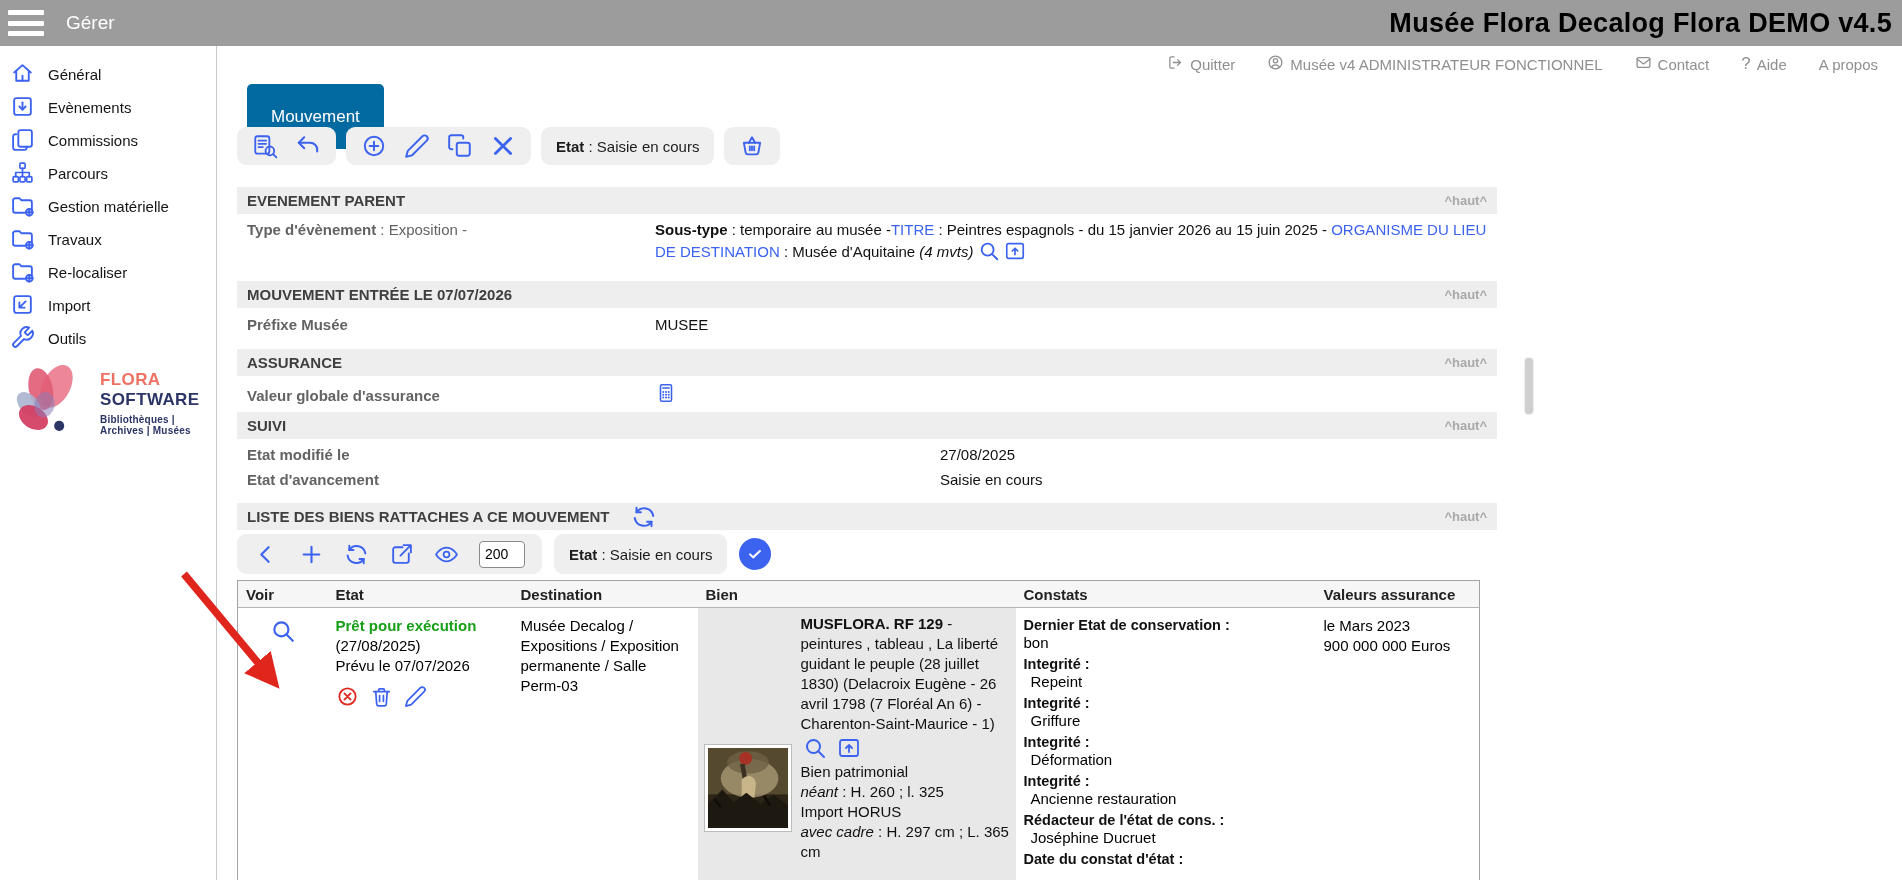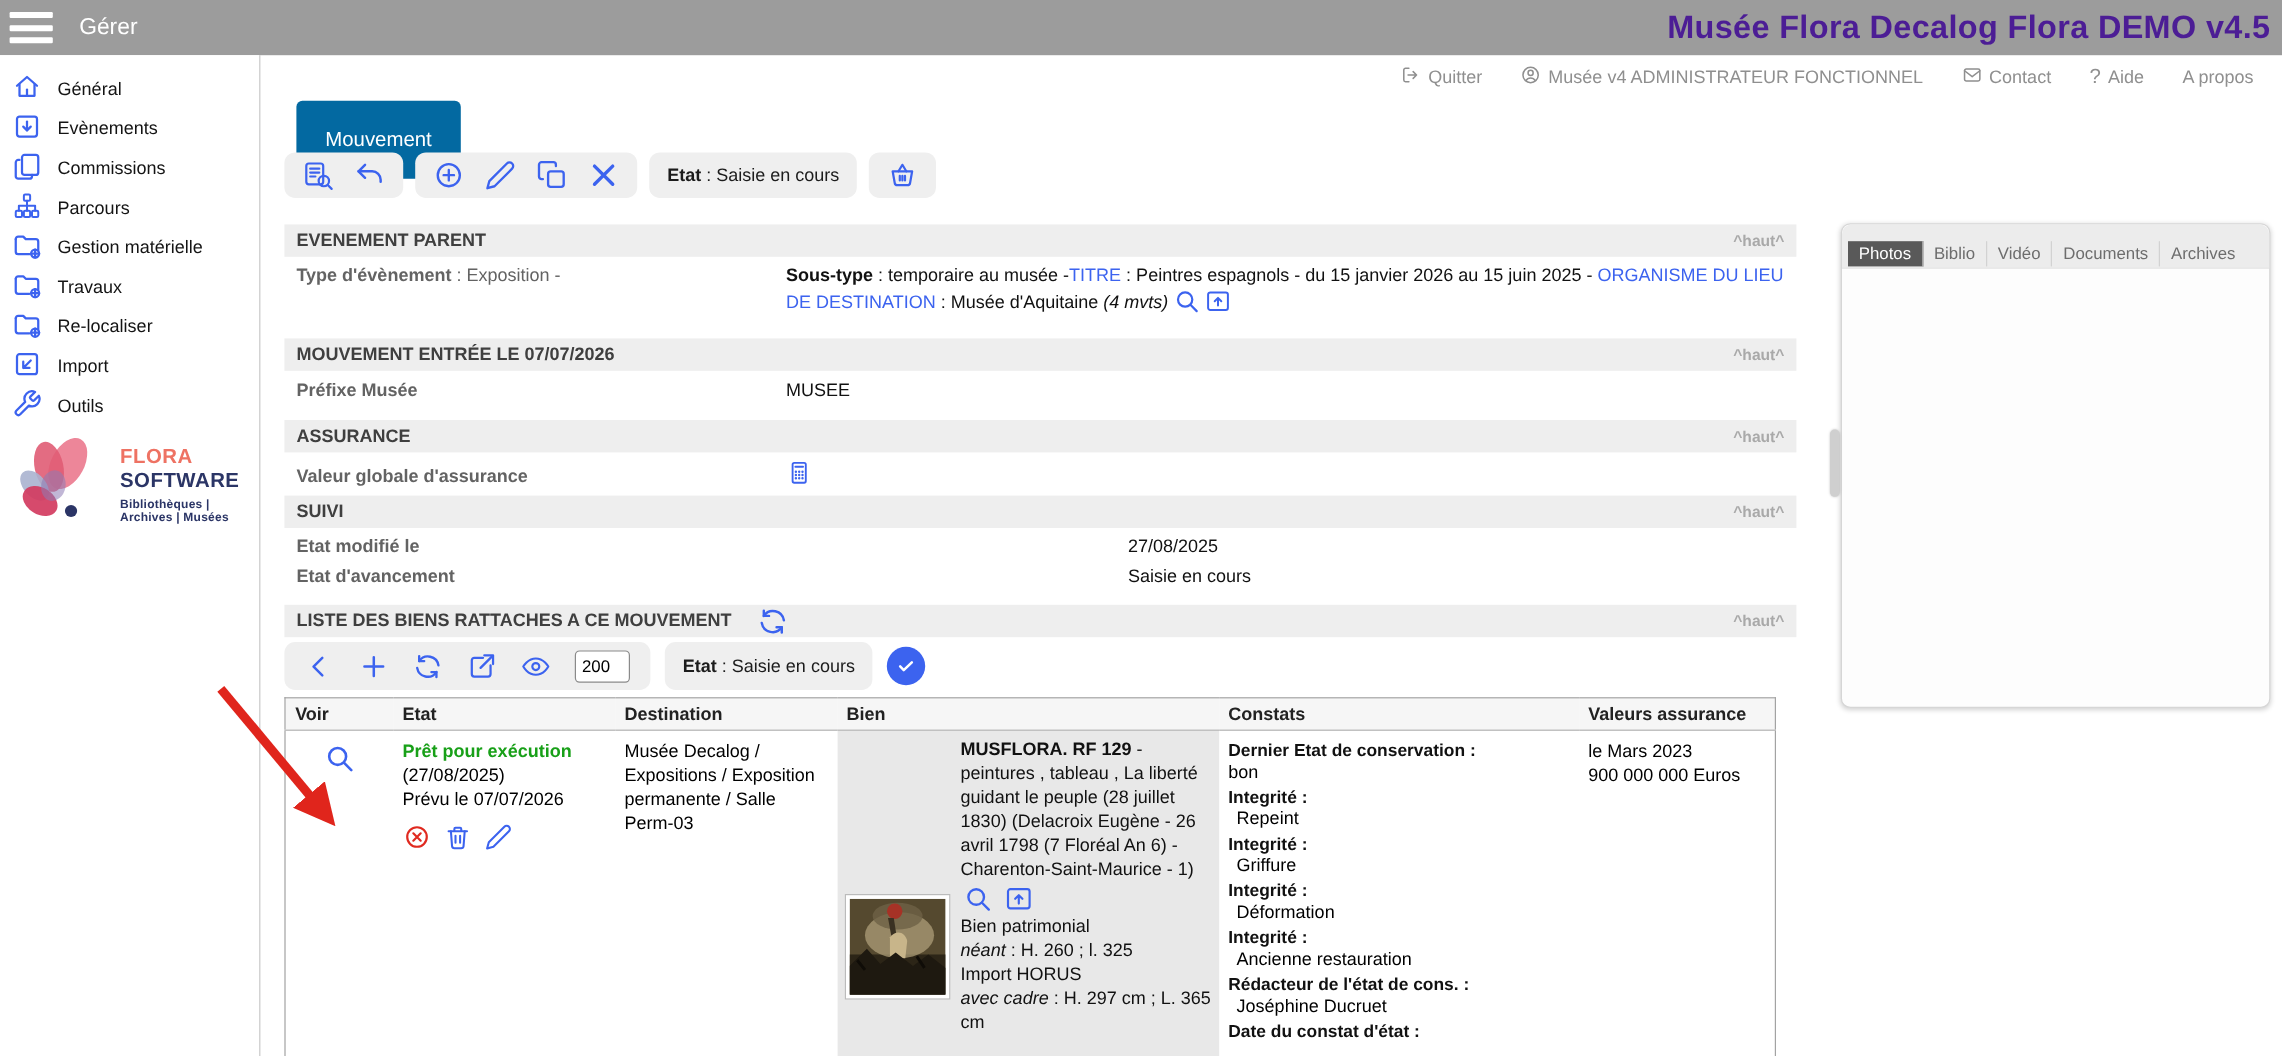--- a/index.html
+++ b/index.html
@@ -4,21 +4,21 @@
 <style>
   * { margin:0; padding:0; box-sizing:border-box; }
   body { font-family:"Liberation Sans", sans-serif; background:#fff; }
   .screen { position:relative; width:1902px; height:880px; overflow:hidden; background:#fff; }
 
   
   .topbar { position:absolute; left:0; top:0; width:1902px; height:46px; background:#9c9c9c; display:flex; align-items:center; }
   .hamburger { width:36px; height:26px; margin-left:8px; display:flex; flex-direction:column; justify-content:space-between; cursor:pointer; }
   .hamburger span { display:block; height:5px; background:#fff; border-radius:1px; }
   .menu-label { color:#fff; font-size:19px; margin-left:22px; }
-  .app-title { position:absolute; right:10px; top:8px; color:#4c1d95; font-size:27px; font-weight:bold; letter-spacing:.3px; }
+  .app-title { position:absolute; right:10px; top:8px; color:#000000; font-size:27px; font-weight:bold; letter-spacing:.3px; }
 
   
   .userbar { position:absolute; left:222px; top:46px; right:0; height:36px; display:flex; justify-content:flex-end; align-items:center; gap:32px; padding-right:24px; color:#8f8f8f; font-size:15px; }
   .ulink { display:flex; align-items:center; gap:6px; cursor:pointer; }
   .ulink .icon svg { width:17px; height:17px; }
   .qmark { font-size:17px; }
 
   
   .sidebar { position:absolute; left:0; top:46px; width:216px; bottom:0; background:#fff; padding-top:12px; }
   .side-item { display:flex; align-items:center; gap:13px; height:33px; padding-left:10px; font-size:15px; color:#141414; cursor:pointer; }
@@ -536,30 +536,20 @@
             <div class="val-lines">
               <div>le Mars 2023</div>
               <div>900 000 000 Euros</div>
             </div>
           </td>
         </tr>
       </tbody>
     </table>
   </div>
 
-  <div class="right-panel">
-    <div class="panel-head">
-      <span class="panel-tab active">Photos</span>
-      <span class="panel-tab">Biblio</span>
-      <span class="panel-tab">Vidéo</span>
-      <span class="panel-tab">Documents</span>
-      <span class="panel-tab">Archives</span>
-    </div>
-    <div style="height:360px;"></div>
-  </div>
   <div class="resize-handle"></div>
 
   <svg class="red-arrow" viewBox="0 0 200 200">
     <defs>
       <marker id="arrowhead" viewBox="0 0 10 10" refX="7.5" refY="5" markerWidth="4.6" markerHeight="4.6" orient="auto-start-reverse">
         <path d="M0 0 L10 5 L0 10 Z" fill="#e0251c"></path>
       </marker>
     </defs>
     <line x1="34" y1="26" x2="124" y2="134" stroke="#e0251c" stroke-width="7.5" marker-end="url(#arrowhead)"></line>
   </svg>

